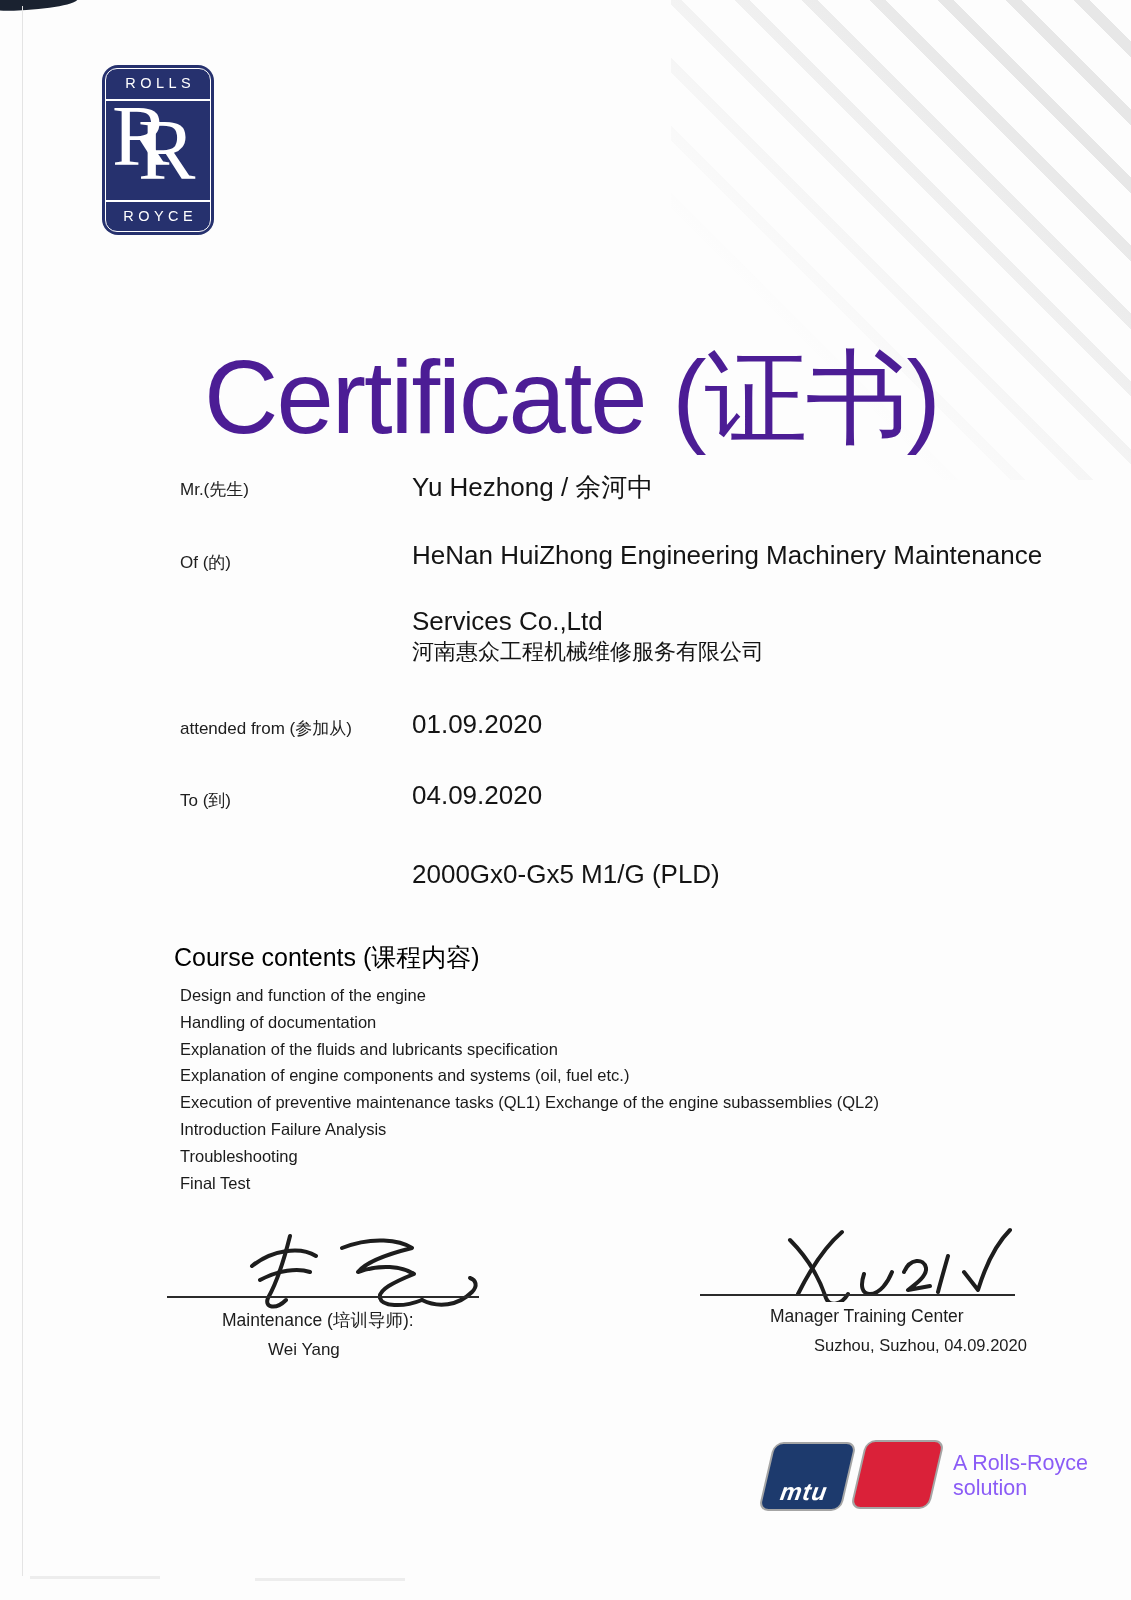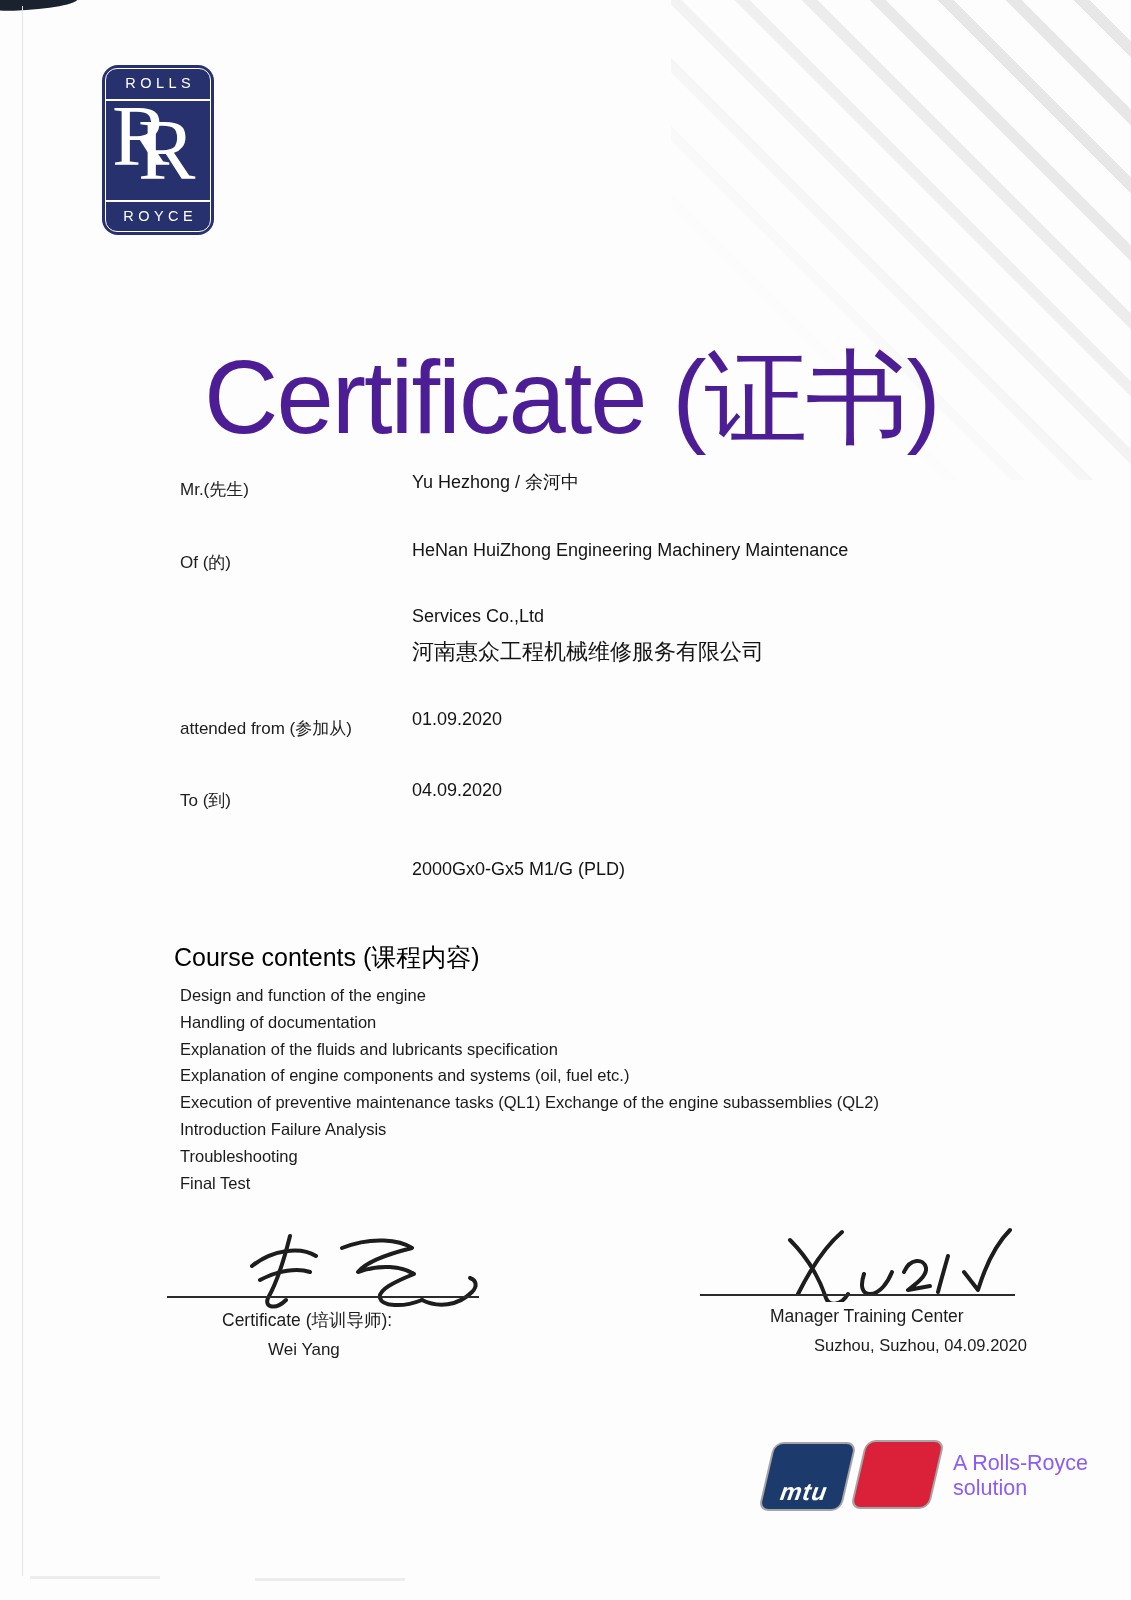--- a/index.html
+++ b/index.html
@@ -51,21 +51,21 @@
   .rr-r.r2{left:32px; top:38px;}
 
   
   .title{
     position:absolute; left:204px; top:330px; font-size:103px; letter-spacing:-2px;
     color:#4c1d95; white-space:nowrap;
   }
 
   
   .lbl{position:absolute; left:180px; font-size:17px; color:#202020; white-space:nowrap;}
-  .val{position:absolute; left:412px; font-size:18px; color:#141414; white-space:nowrap;}
+  .val{position:absolute; left:412px; font-size:26px; color:#141414; white-space:nowrap;}
   .val.cjk{font-size:22px;}
 
   
   .course-head{position:absolute; left:174px; top:941px; font-size:25px; color:#000000;}
   .course-list{
     position:absolute; left:180px; top:982px; margin:0; padding:0; list-style:none;
     font-size:16.5px; color:#1a1a1a;
   }
   .course-list li{height:26.8px; line-height:26.8px; white-space:nowrap;}
 
@@ -155,21 +155,21 @@
   <svg class="sig-svg" style="left:238px; top:1226px;" width="252" height="84" viewBox="0 0 252 84">
     <g fill="none" stroke="#1d1d1d" stroke-width="4" stroke-linecap="round" stroke-linejoin="round">
       <path d="M14,40 C34,24 62,20 78,30"></path>
       <path d="M52,10 C46,34 38,58 30,72 C26,82 38,84 48,74"></path>
       <path d="M22,54 C40,44 60,42 72,46"></path>
       <path d="M104,22 C134,10 162,14 174,22 C150,28 128,36 120,46 C142,38 164,40 176,48 C156,56 140,64 142,72 C144,80 164,82 184,74"></path>
       <path d="M184,74 C200,82 220,80 234,66 C240,60 238,54 232,52"></path>
     </g>
   </svg>
   <div class="sig-line" style="left:167px; top:1296px; width:312px;"></div>
-  <div class="sig-label" style="left:222px; top:1308px;">Certificate (培训导师):</div>
+  <div class="sig-label" style="left:222px; top:1308px;">Maintenance (培训导师):</div>
   <div class="sig-sub" style="left:268px; top:1340px;">Wei Yang</div>
 
   <svg class="sig-svg" style="left:772px; top:1222px;" width="246" height="80" viewBox="0 0 246 80">
     <g fill="none" stroke="#1d1d1d" stroke-width="4" stroke-linecap="round" stroke-linejoin="round">
       <path d="M26,72 C40,44 56,22 70,10"></path>
       <path d="M18,18 C38,38 48,58 54,76 C58,86 70,82 76,72"></path>
       <path d="M92,52 C88,64 90,72 98,72 C108,72 116,60 120,50"></path>
       <path d="M132,50 C138,36 152,36 154,46 C155,54 144,62 136,68 L158,64"></path>
       <path d="M176,34 C172,48 168,62 166,70"></path>
       <path d="M192,50 L206,68 C214,42 226,20 238,8"></path>

